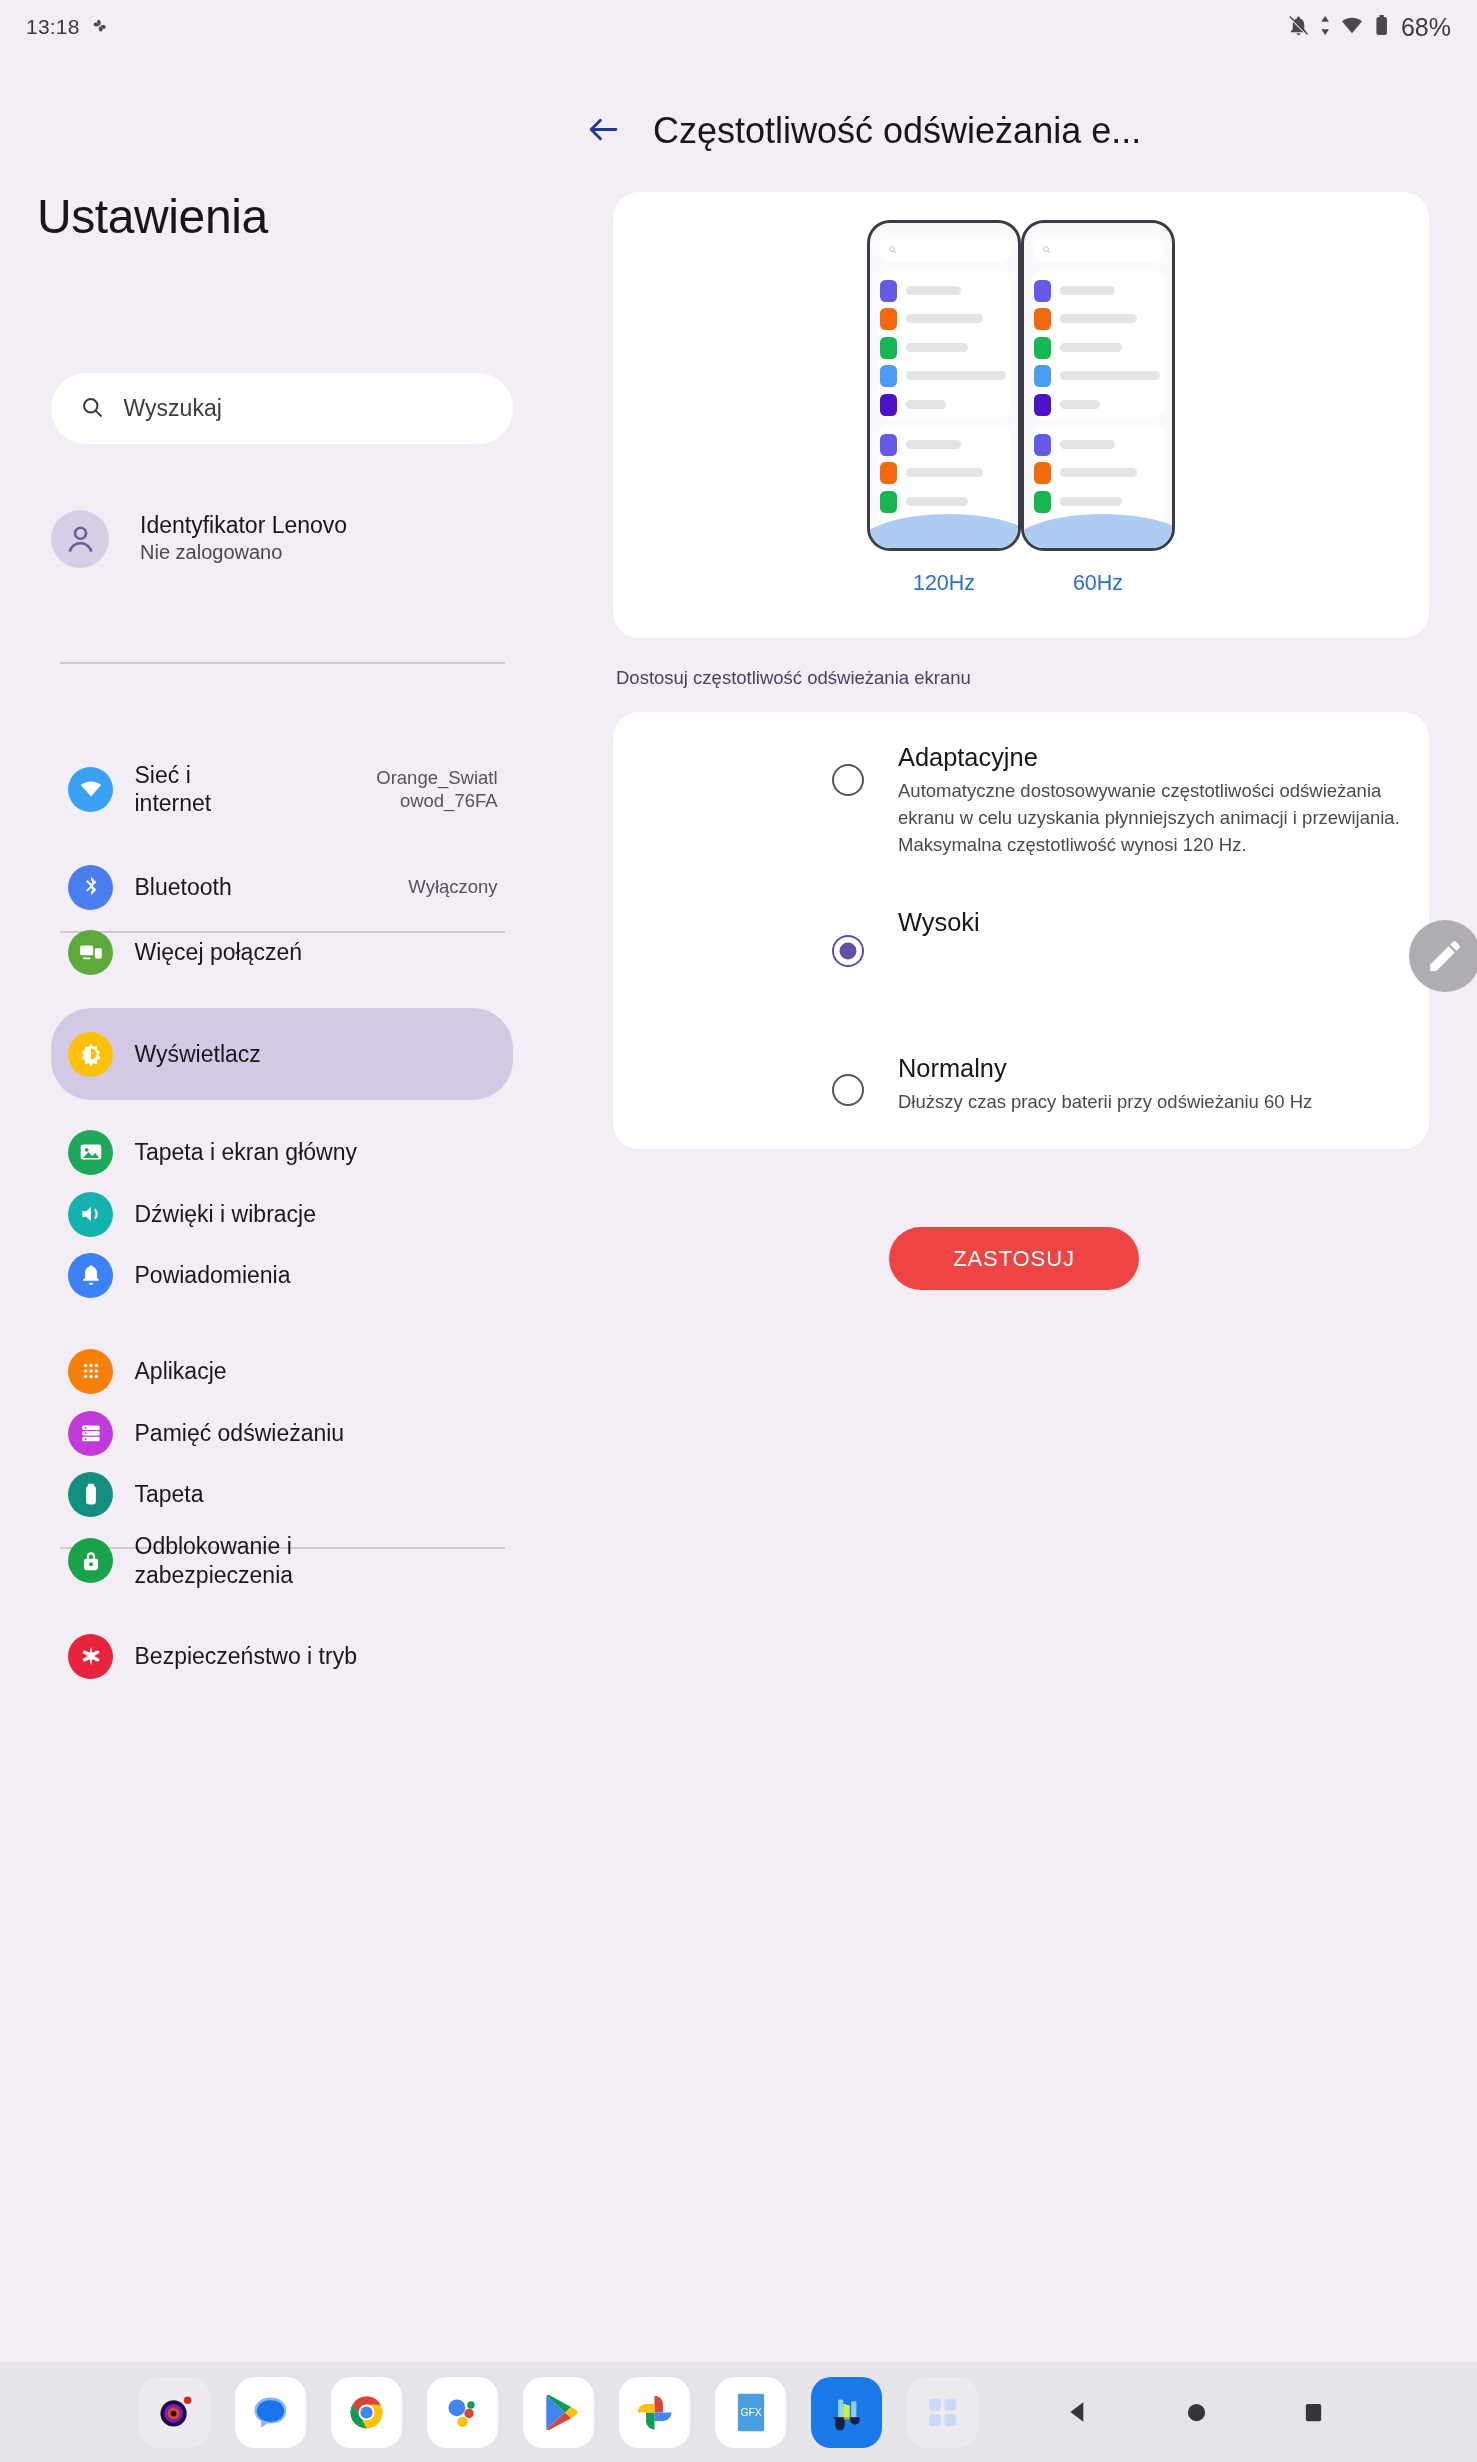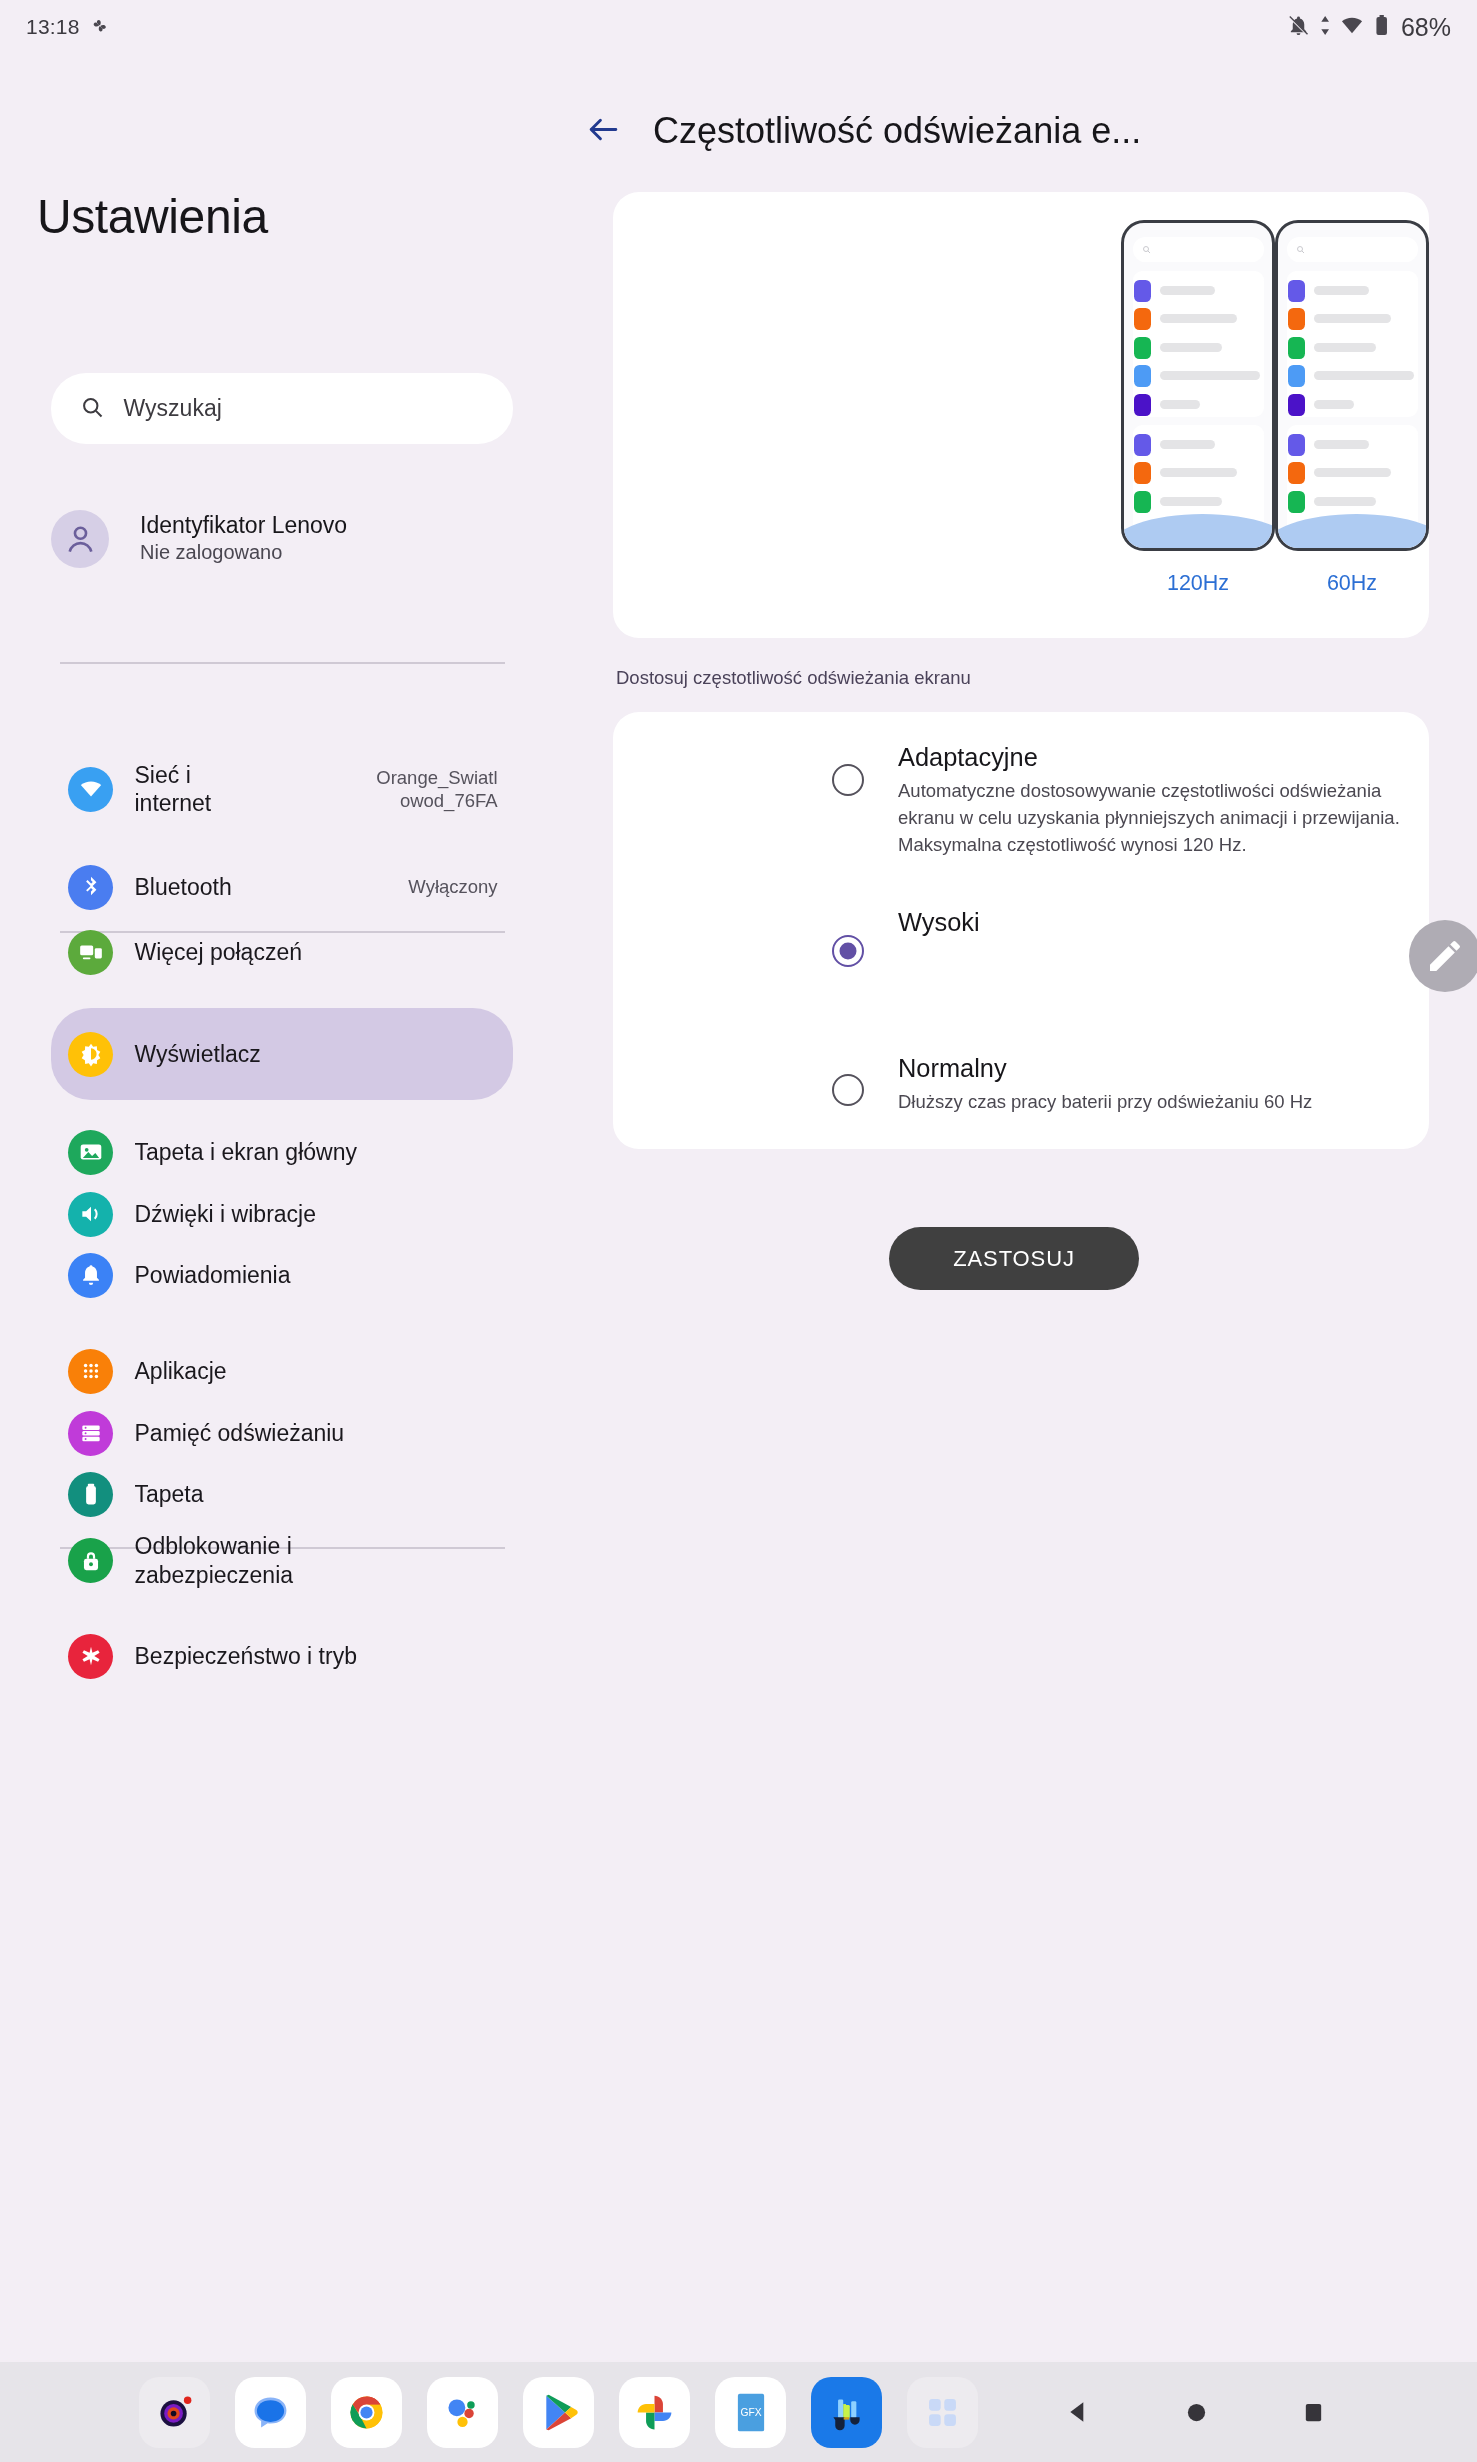--- a/index.html
+++ b/index.html
@@ -73,21 +73,21 @@
   
   .content { position: absolute; left: 539px; top: 50px; width: 939px; height: 2285px; }
   .pane-header { display: flex; align-items: center; gap: 31px; padding: 60px 0 0 46px; }
   .pane-title {
     font-size: 36px; color: #17161A; white-space: nowrap; overflow: hidden;
   }
 
   .preview-card {
     position: absolute; left: 74px; top: 142px; width: 816px; height: 446px;
     background: #FFFFFF; border-radius: 26px;
-    display: flex; justify-content: flex-end; align-items: flex-start; padding-top: 28px;
+    display: flex; justify-content: center; align-items: flex-start; padding-top: 28px;
   }
   .phone-col { display: flex; flex-direction: column; align-items: center; }
   .phone {
     width: 154px; height: 331px; border: 3.8px solid #3A3D44; border-radius: 23px;
     background: #FAFAFC; overflow: hidden; position: relative;
   }
   .ph-search {
     position: absolute; left: 8.5px; top: 14px; right: 8.5px; height: 24.6px;
     background: #FFFFFF; border-radius: 12.3px; display: flex; align-items: center; padding-left: 9.2px;
   }
@@ -122,21 +122,21 @@
     content: ""; position: absolute; left: 50%; top: 50%;
     width: 17px; height: 17px; border-radius: 50%; background: #6250A5;
     transform: translate(-50%, -50%);
   }
   .opt-title { font-size: 25.4px; color: #17161A; margin-bottom: 6.2px; }
   .opt-desc  { font-size: 18.5px; color: #4B4851; line-height: 1.45; max-width: 539px; }
   .opt-text  { position: absolute; left: 725px; }
 
   .apply-btn {
     position: absolute; left: 350px; top: 1177px; width: 250px; height: 63px;
-    background: #404040; border-radius: 32px; color: #FFFFFF;
+    background: #ef4444; border-radius: 32px; color: #FFFFFF;
     display: flex; align-items: center; justify-content: center;
     font-size: 22px; letter-spacing: 0.9px;
   }
 
   .edge-fab {
     position: absolute; left: 870px; top: 870px; width: 72px; height: 72px;
     background: #AFACB4; border-radius: 50%;
     display: flex; align-items: center; justify-content: center;
   }
 

